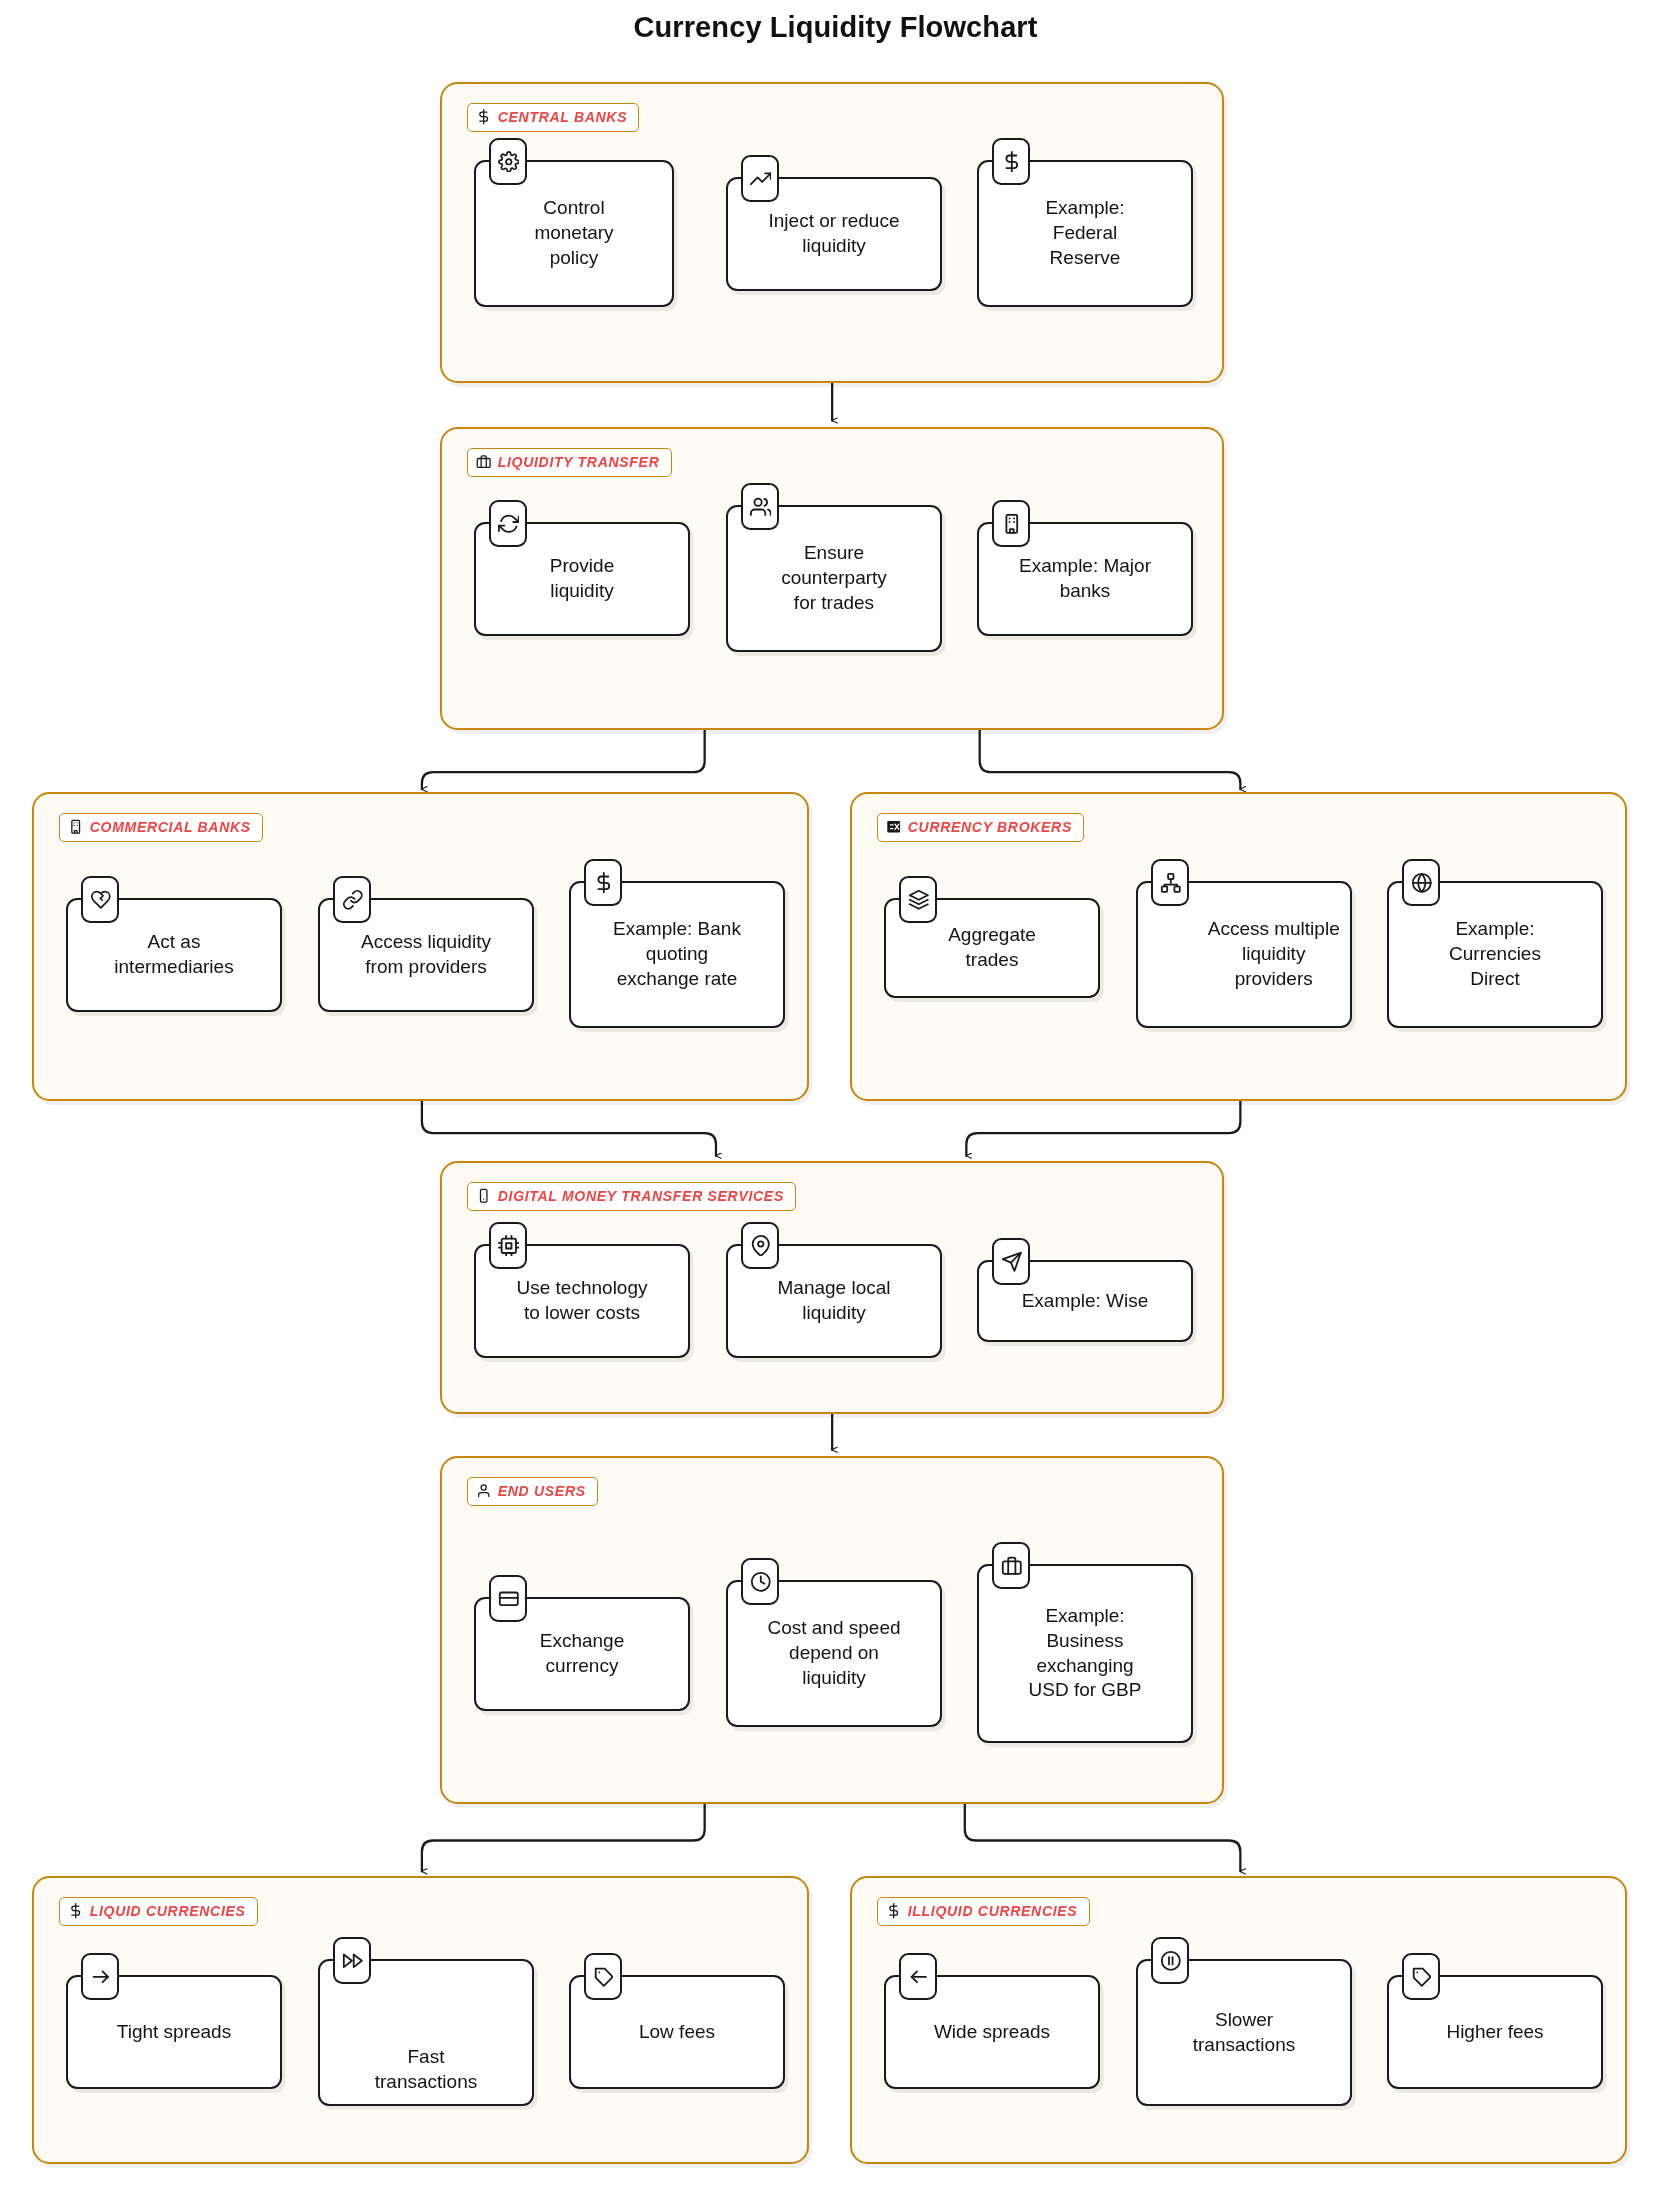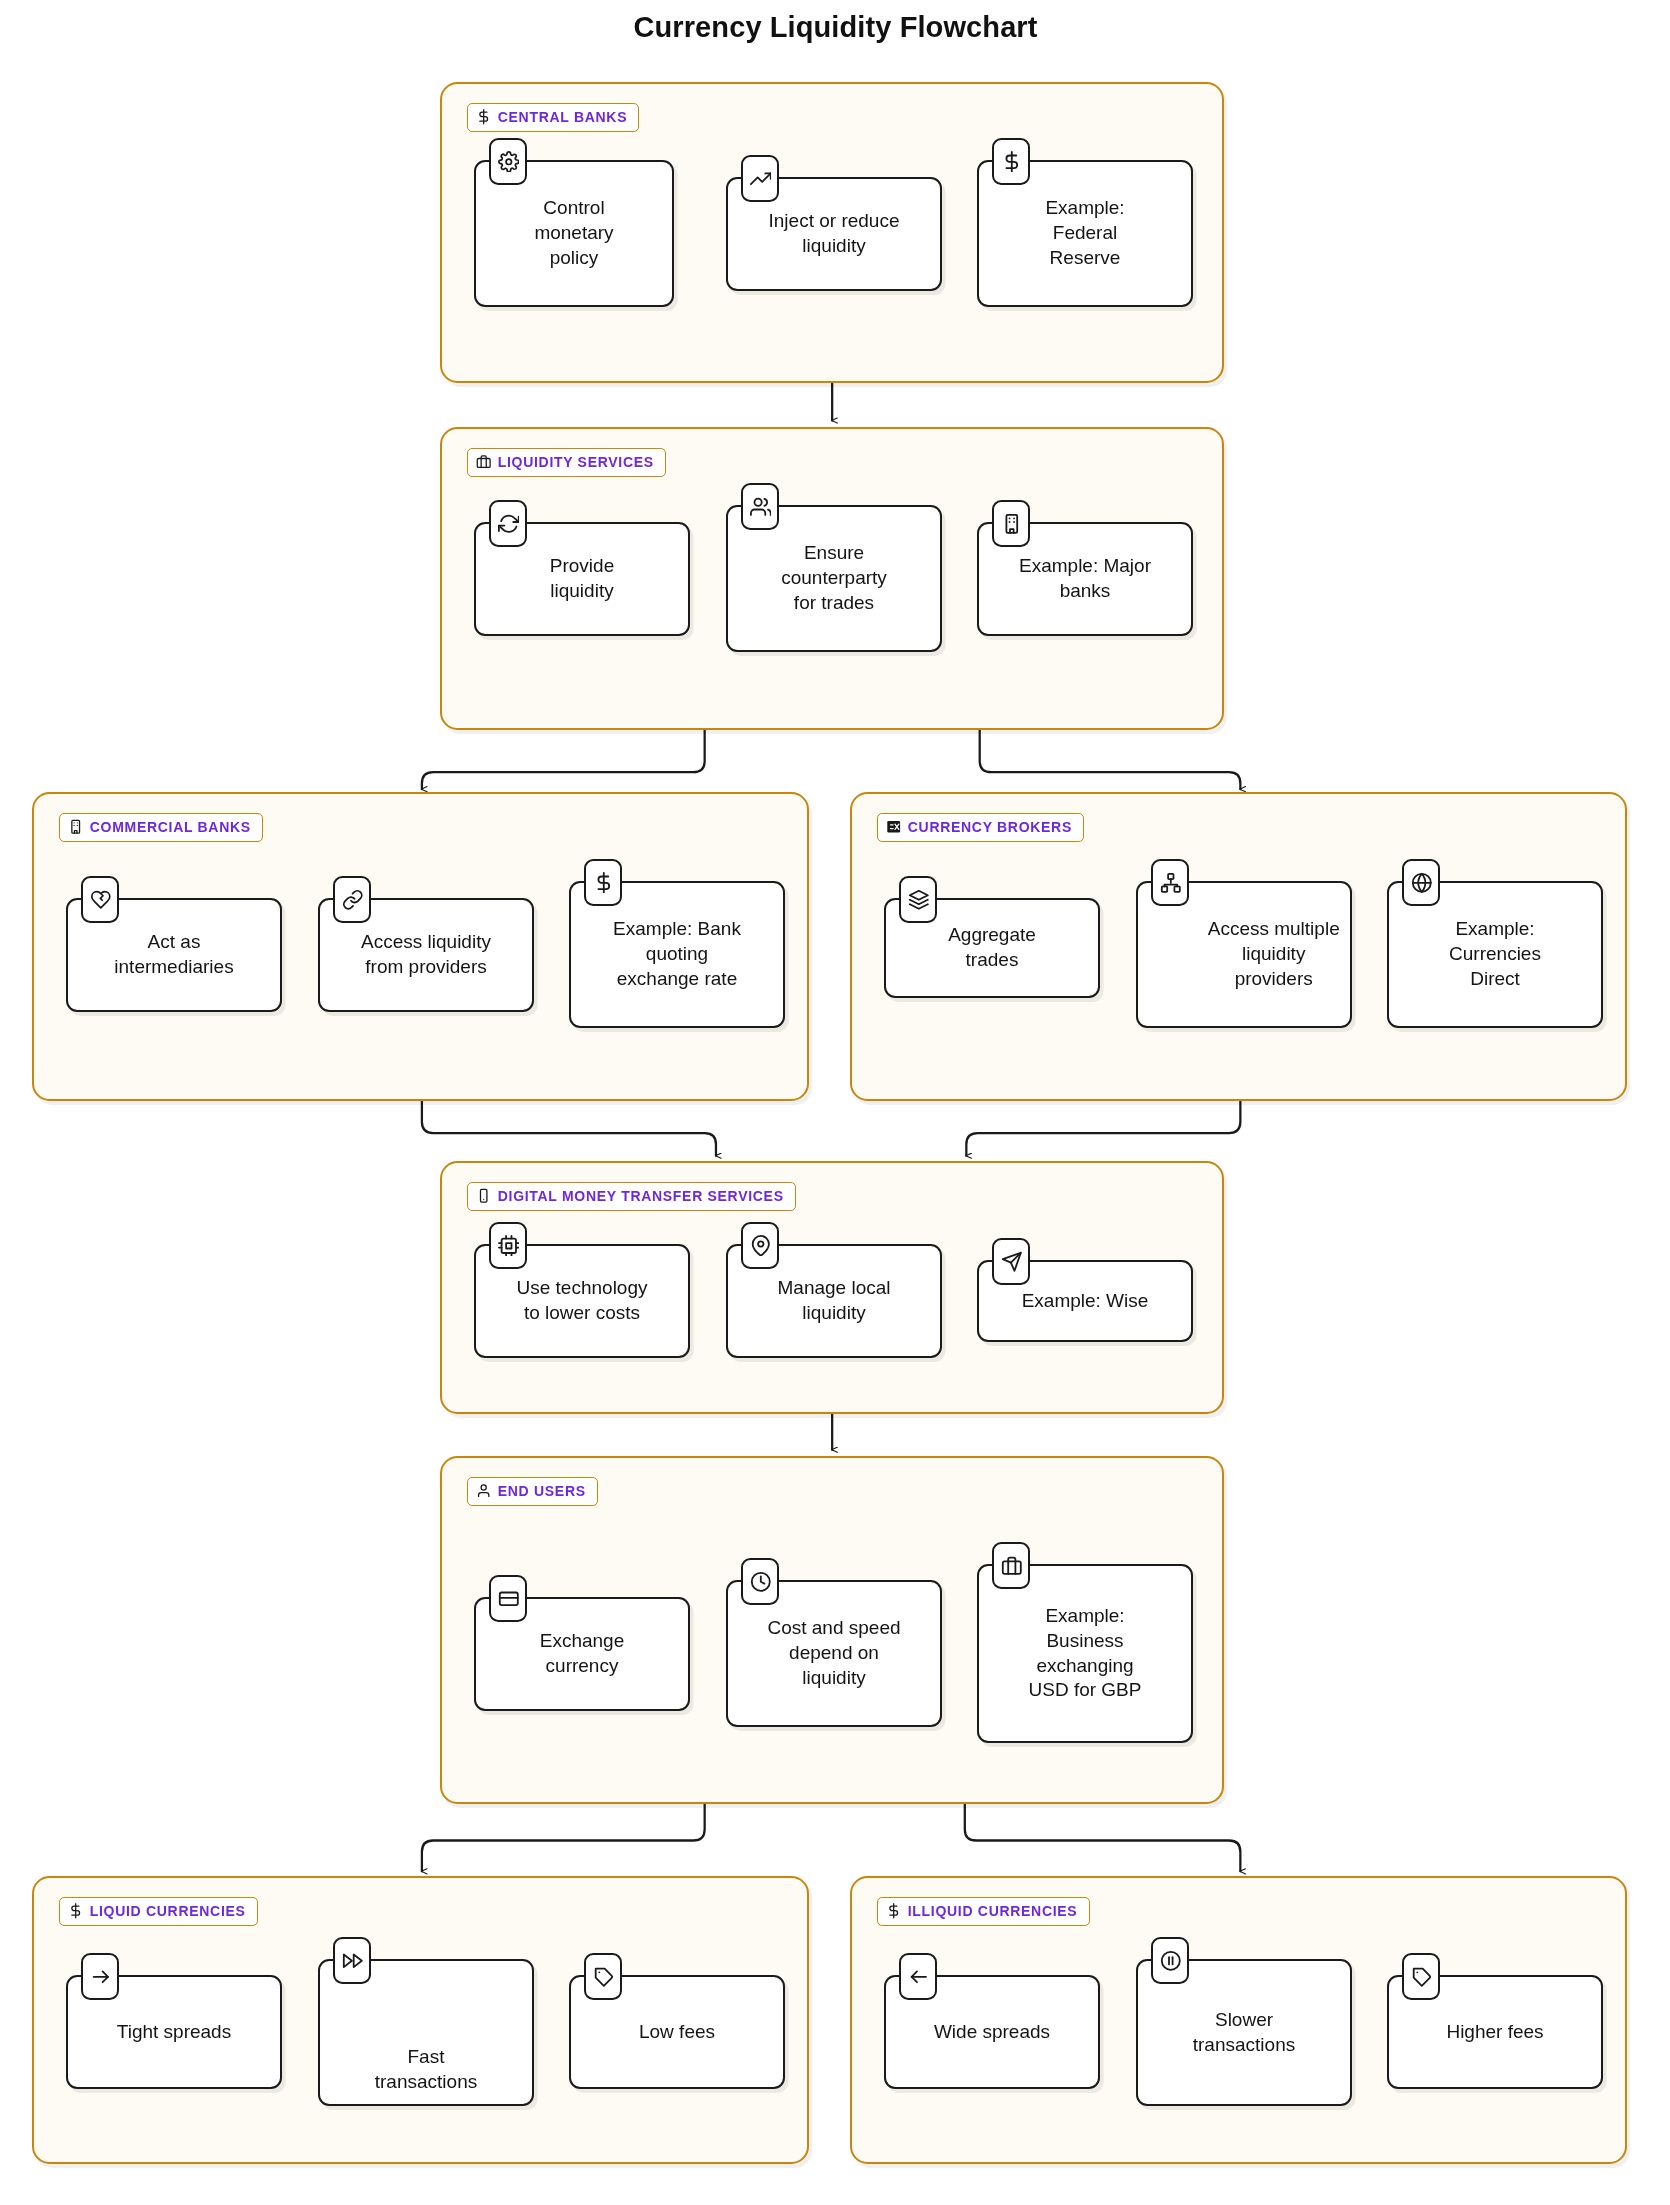--- a/index.html
+++ b/index.html
@@ -54,22 +54,23 @@
     height: 29px;
     padding: 0 11.3px 0 8.2px;
     background: #ffffff;
     border: 1.3px solid #c9860d;
     border-radius: 5.1px;
     white-space: nowrap;
   }
   .section-badge .badge-label {
     font-size: 14px;
     font-weight: 700;
-    color: #6d28d9;
+    color: #ef4444;
     letter-spacing: 0.7px;
+    font-style: italic;
   }
   .badge-ico { width: 15.4px; height: 15.4px; display:block; flex: 0 0 auto; }
 
   
   .node {
     position: absolute;
     background: #ffffff;
     border: 2.1px solid #1a1a1a;
     border-radius: 11.3px;
     box-shadow: 3.6px 4.1px 0 0 rgba(0,0,0,0.07);
@@ -177,21 +178,21 @@
 Reserve</div>
     </div>
   </div>
 
   <div class="section" style="left:440px; top:427px; width:784px; height:303px;">
     <div class="section-badge">
       <svg class="badge-ico" viewBox="0 0 24 24" fill="none" stroke="#1a1a1a" stroke-width="2" stroke-linecap="round" stroke-linejoin="round">
           <rect x="2" y="7" width="20" height="14" rx="2"></rect>
           <path d="M16 21V5a2 2 0 0 0-2-2h-4a2 2 0 0 0-2 2v16"></path>
         </svg>
-      <span class="badge-label">LIQUIDITY SERVICES</span>
+      <span class="badge-label">LIQUIDITY TRANSFER</span>
     </div>
 
     <div class="node" style="left:32px; top:93px; width:216px; height:114px;">
       <div class="node-icon">
         <svg viewBox="0 0 24 24" fill="none" stroke="#1a1a1a" stroke-width="2" stroke-linecap="round" stroke-linejoin="round">
             <polyline points="23 4 23 10 17 10"></polyline>
             <polyline points="1 20 1 14 7 14"></polyline>
             <path d="M3.51 9a9 9 0 0 1 14.85-3.36L23 10M1 14l4.64 4.36A9 9 0 0 0 20.49 15"></path>
           </svg>
       </div>

